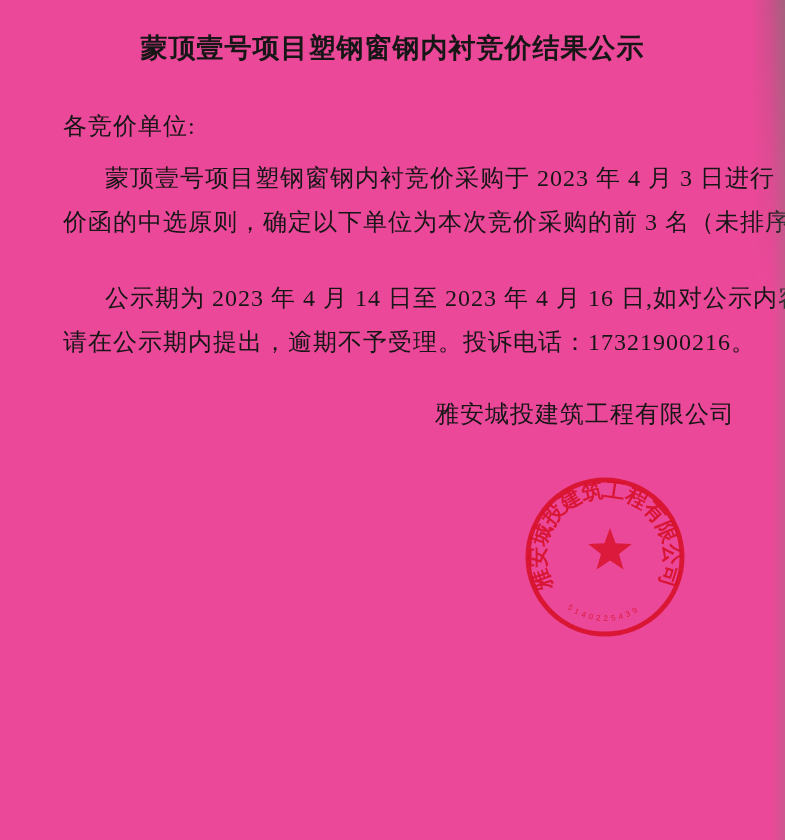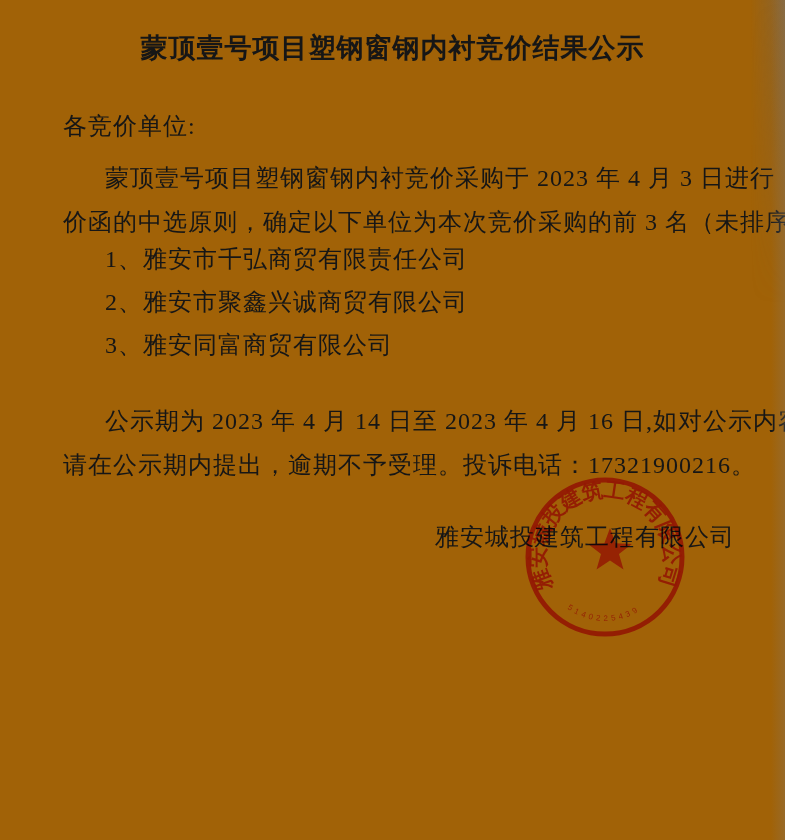--- a/index.html
+++ b/index.html
@@ -1,19 +1,19 @@
 <!DOCTYPE html>
 <html><head>
 <meta charset="utf-8">
 <style>
   html,body{margin:0;padding:0;}
   .page{
     position:relative;
     width:785px;height:840px;
-    background:#a16207;
+    background:#ec4899;
     overflow:hidden;
     font-family:"Liberation Serif","DejaVu Serif",serif;
     color:#161616;
   }
   
   .edge-shade{
     position:absolute;top:0;right:0;width:14px;height:840px;
     background:linear-gradient(to left, rgba(130,125,120,0.28), rgba(255,255,255,0));
     pointer-events:none;
   }
@@ -63,25 +63,20 @@
 
   <div class="content">
 
     <div class="line">各竞价单位:</div>
 
     <div class="intro">
       <div class="line indent">蒙顶壹号项目塑钢窗钢内衬竞价采购于 2023 年 4 月 3 日进行，根据竞</div>
       <div class="line">价函的中选原则，确定以下单位为本次竞价采购的前 3 名（未排序）中选候</div>
     </div>
 
-    <div class="winners">
-      <div class="line">1、雅安市千弘商贸有限责任公司</div>
-      <div class="line">2、雅安市聚鑫兴诚商贸有限公司</div>
-      <div class="line">3、雅安同富商贸有限公司</div>
-    </div>
 
     <div class="notice">
       <div class="line indent">公示期为 2023 年 4 月 14 日至 2023 年 4 月 16 日,如对公示内容有异议，</div>
       <div class="line">请在公示期内提出，逾期不予受理。投诉电话：17321900216。</div>
     </div>
 
     <div class="signature">
       <div class="line">雅安城投建筑工程有限公司</div>
     </div>
 

